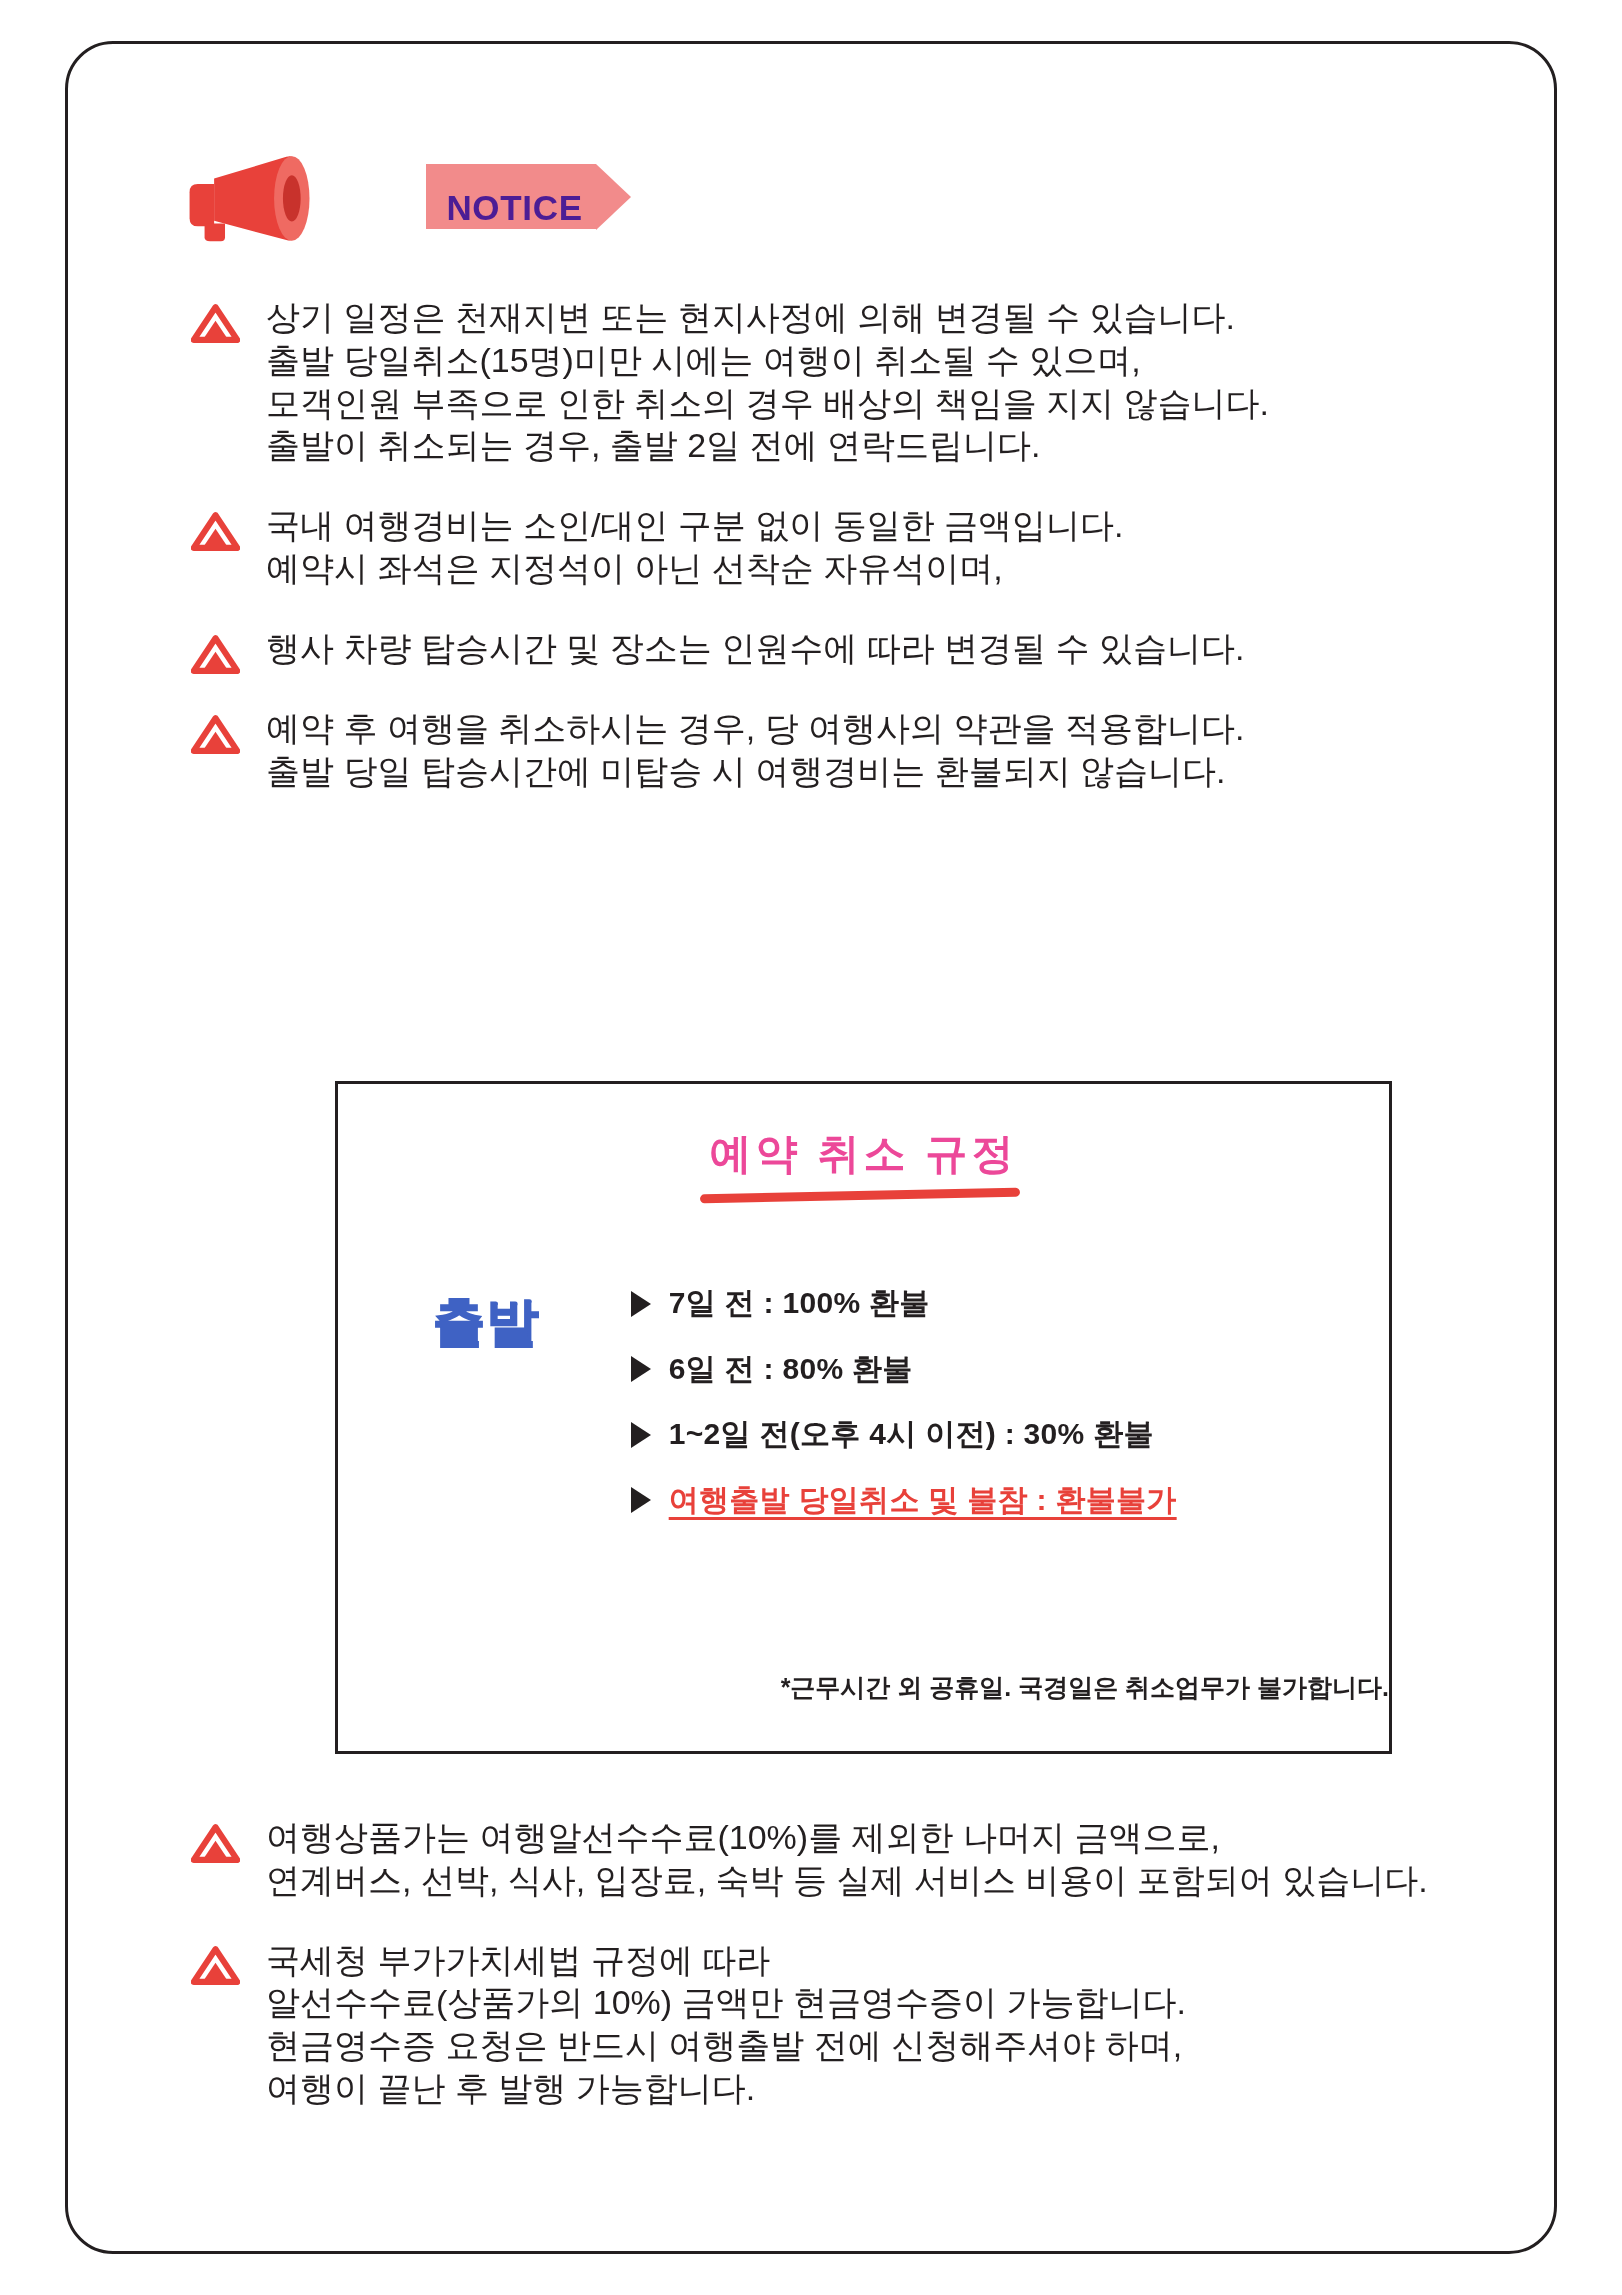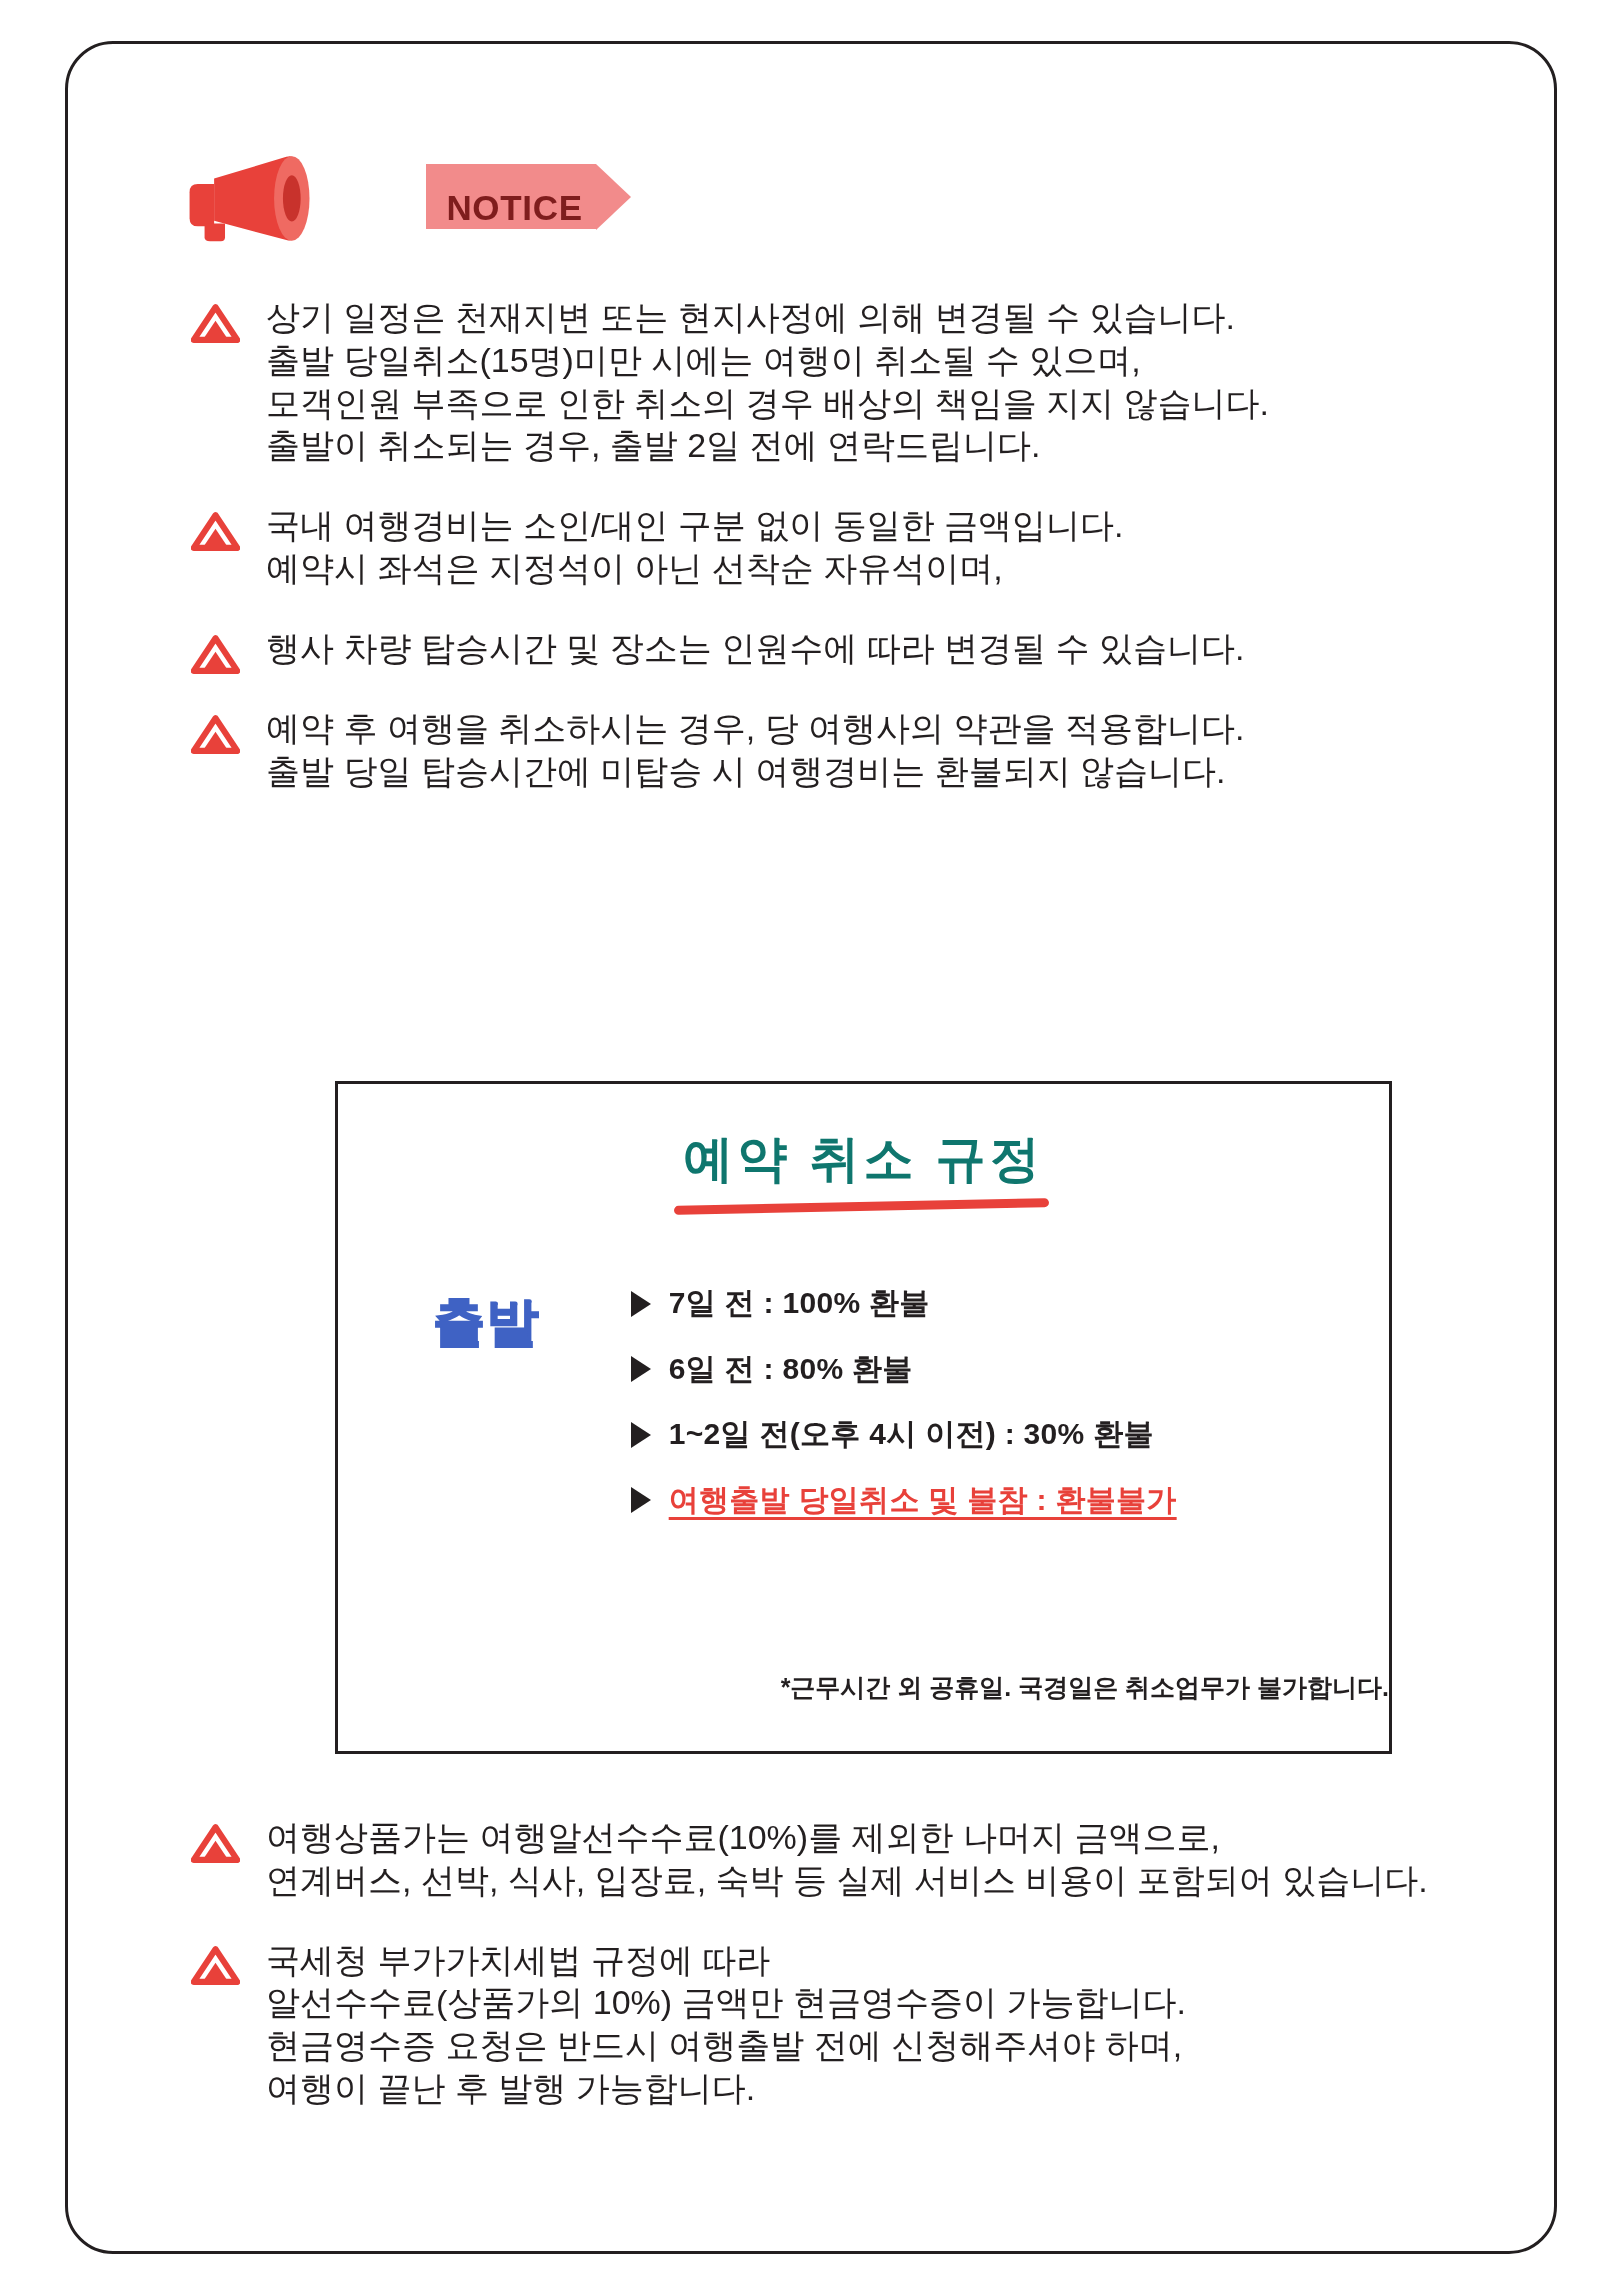--- a/index.html
+++ b/index.html
@@ -71,21 +71,21 @@
     top: 0;
     width: 0;
     height: 0;
     border-top: 33px solid transparent;
     border-bottom: 33px solid transparent;
     border-left: 35px solid #f28b8b;
   }
   .ribbon-text {
     font-size: 35px;
     font-weight: bold;
-    color: #7f1d1d;
+    color: #4c1d95;
     letter-spacing: 0.7px;
     font-family: "Liberation Sans", sans-serif;
     margin-top: 23px;
   }
 
   
   .bullets {
     position: absolute;
     left: 123px;
     top: 252px;
@@ -125,23 +125,23 @@
   .cancel-title-wrap {
     position: absolute;
     left: 0;
     top: 42px;
     width: 100%;
     text-align: center;
   }
   .cancel-title {
     display: inline-block;
     position: relative;
-    font-size: 50px;
-    font-weight: bold;
-    color: #0f766e;
+    font-size: 42px;
+    font-weight: bold;
+    color: #ec4899;
     letter-spacing: 4.1px;
     font-family: "Liberation Sans", sans-serif;
   }
   .title-underline {
     position: absolute;
     left: -9.5px;
     bottom: -17.7px;
     width: 104%;
     height: 8.9px;
     background: #e8413a;

